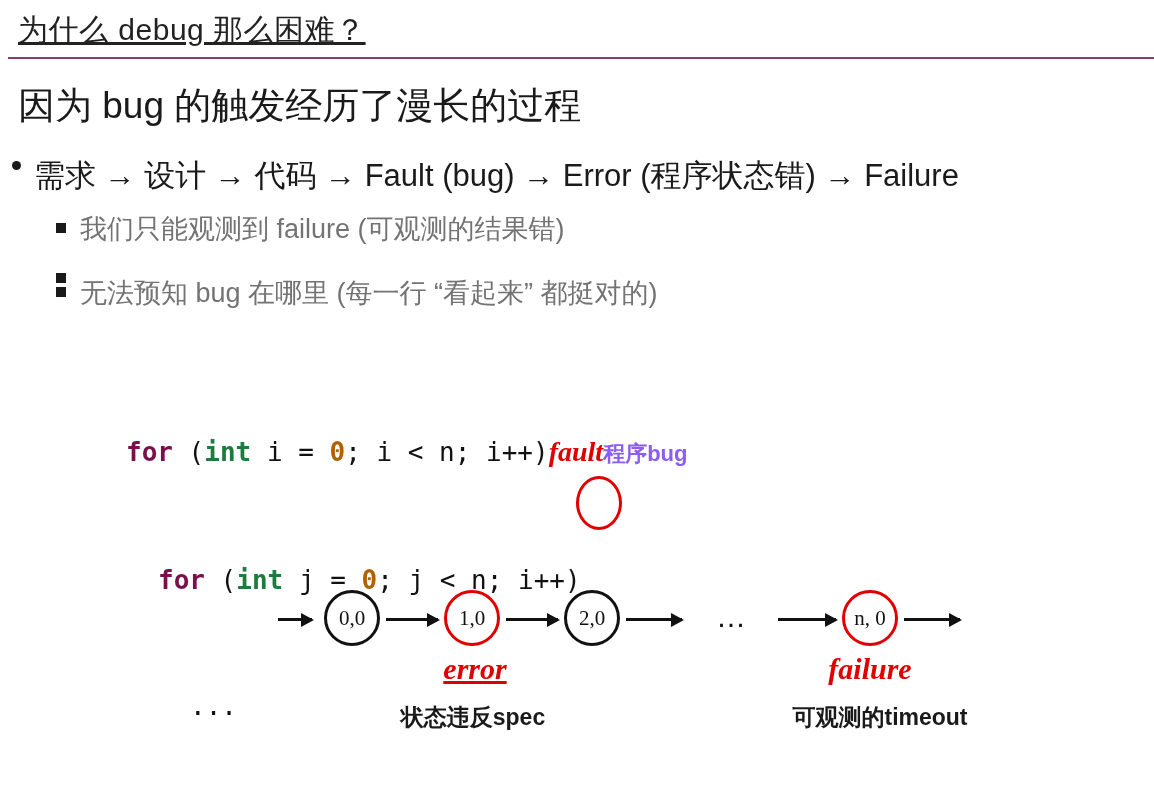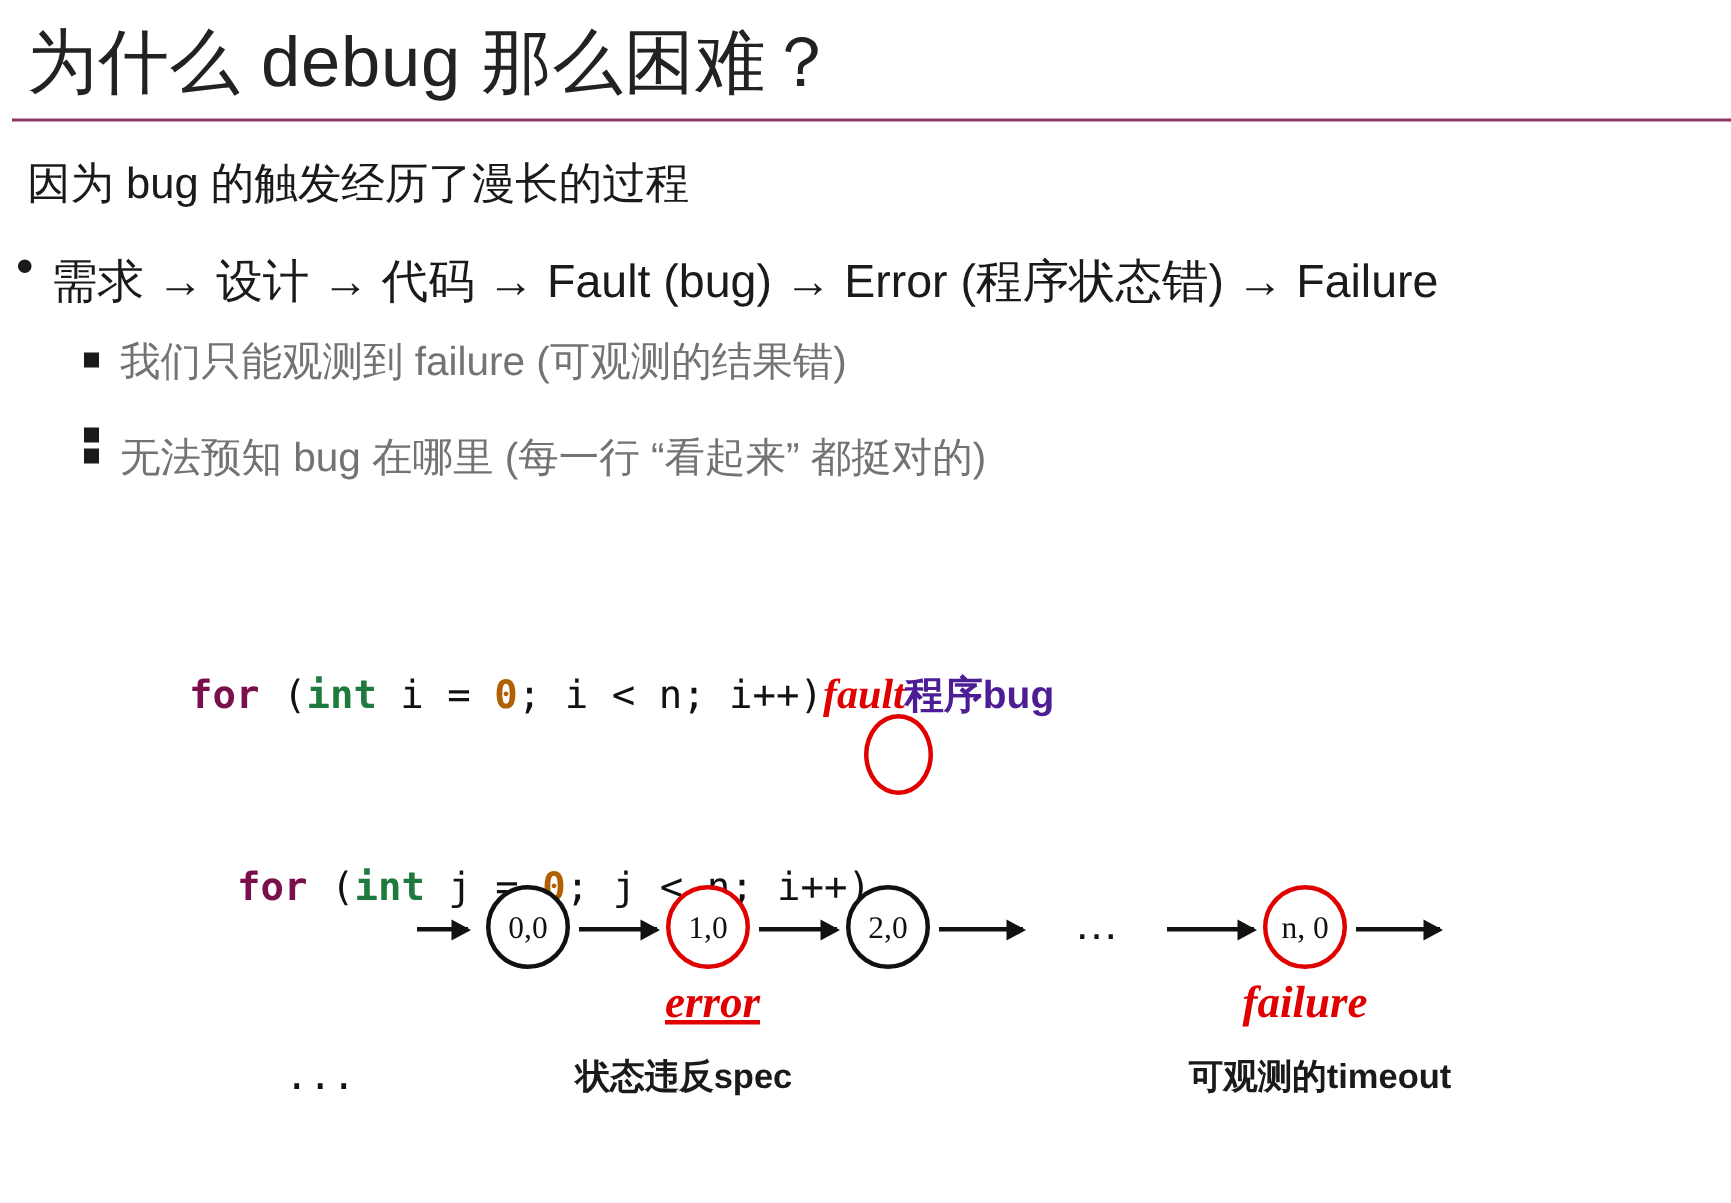--- a/index.html
+++ b/index.html
@@ -15,34 +15,35 @@
     overflow: hidden;
     position: relative;
   }
   .slide {
     position: relative;
     width: 1154px;
     height: 802px;
     box-sizing: border-box;
   }
   .title {
-    font-size: 47px;
+    font-size: 30px;
     font-weight: normal;
     color: #222222;
     padding: 10px 0 6px 18px;
     letter-spacing: 0.5px;
+    text-decoration: underline;
   }
   .title-rule {
     height: 2px;
     background: #8e3a63;
     margin: 0 0 0 8px;
     width: 1146px;
   }
   .subtitle {
-    font-size: 29px;
+    font-size: 37px;
     padding: 22px 0 0 18px;
     color: #1a1a1a;
   }
   .bullets {
     margin: 0;
     padding: 0;
     list-style: none;
   }
   .lvl1 {
     font-size: 31px;
@@ -92,23 +93,23 @@
   .num { color: #b06000; font-weight: bold; }
   .plain { color: #111111; }
   .fault {
     color: #e00000;
     font-style: italic;
     font-weight: bold;
     font-family: "Liberation Serif", serif;
     font-size: 28px;
   }
   .faultzh {
-    color: #4c1d95;
+    color: #8b5cf6;
     font-family: "Liberation Sans", sans-serif;
-    font-size: 26px;
+    font-size: 22px;
     font-weight: bold;
   }
   .circle-mark {
     position: absolute;
     border: 3px solid #e00000;
     border-radius: 50%;
     box-sizing: border-box;
   }
   #circle-ipp {
     left: 576px;
@@ -228,18 +229,18 @@
     <div class="dots-sep" style="left:716px; top:40px;">…</div>
 
     <div class="arrow" style="left:778px; top:58px; width:58px;"></div>
     <div class="state red" style="left:842px; top:30px;">n, 0</div>
 
     <div class="arrow" style="left:904px; top:58px; width:56px;"></div>
 
     <div class="label-red" style="left:400px; top:92px; width:150px;text-decoration:underline;">error</div>
     <div class="label-red" style="left:795px; top:92px; width:150px;">failure</div>
 
-    <div class="label-zh" style="left:366px; top:142px; width:180px;">状态违反spec</div>
+    <div class="label-zh" style="left:383px; top:142px; width:180px;">状态违反spec</div>
     <div class="label-zh" style="left:780px; top:142px; width:200px;">可观测的timeout</div>
 
   </div>
 
 </div>
 
 </body></html>

